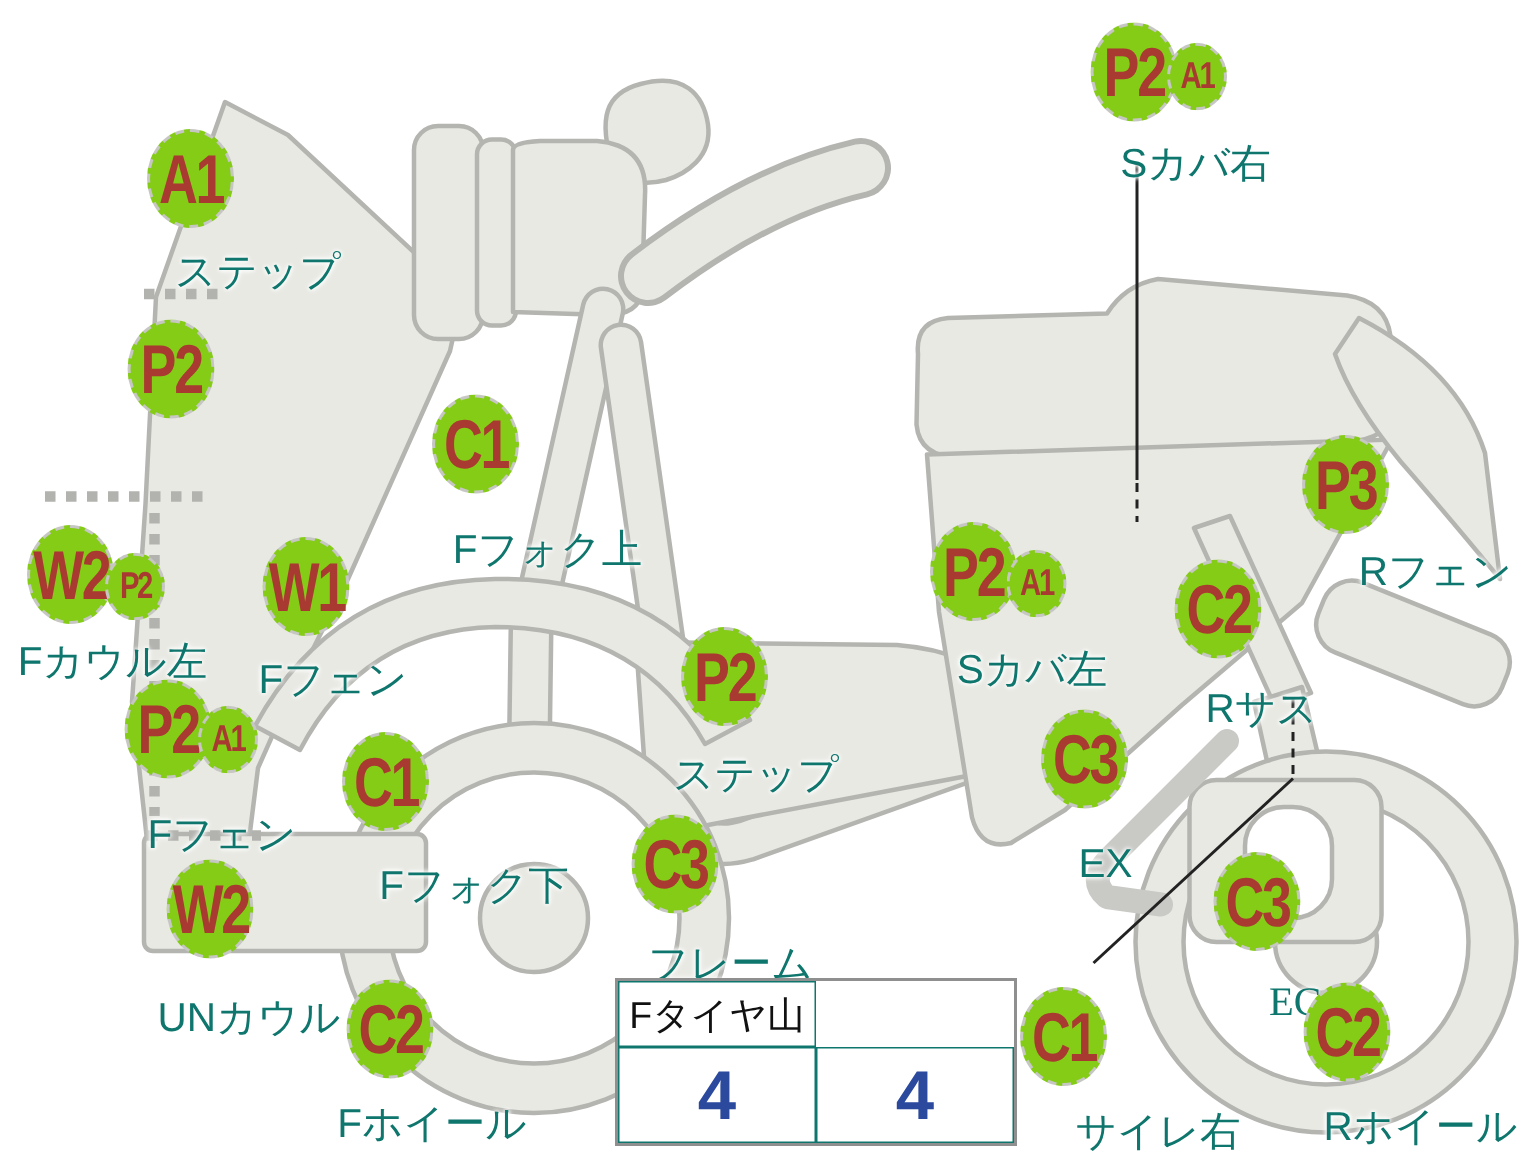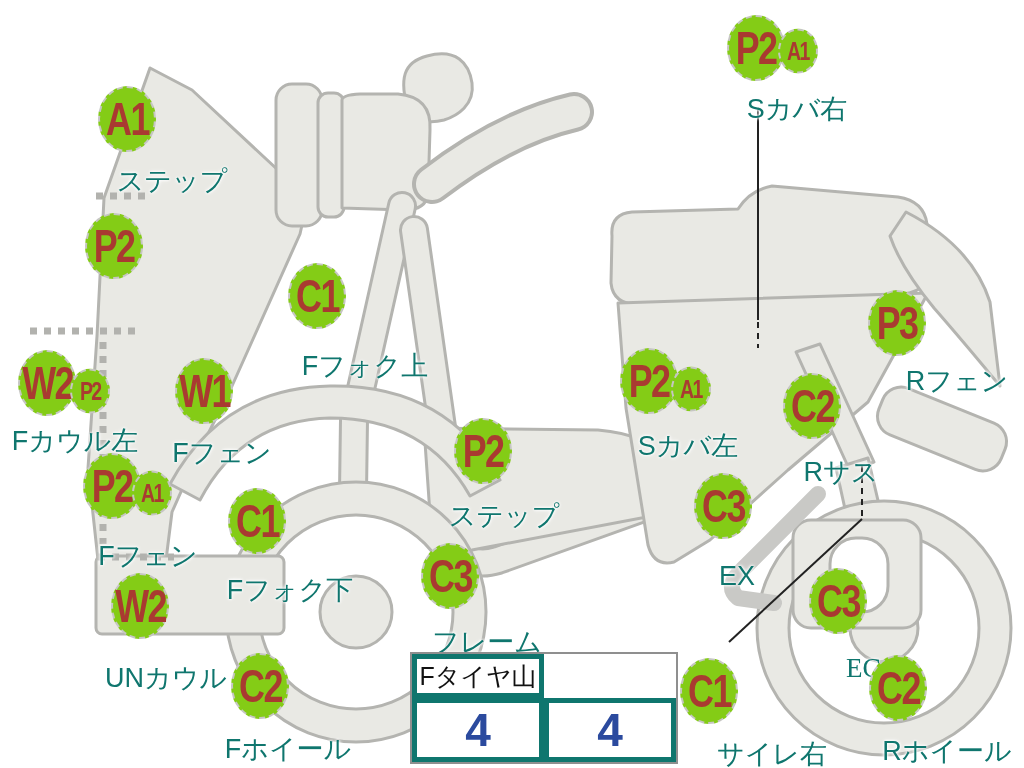--- a/index.html
+++ b/index.html
@@ -28,21 +28,21 @@
     margin-top:20px;
   }
 
   .tire-table {
     position:absolute; left:410px; top:652px;
     border:2px solid #8f8f8f; background:#fff;
   }
   .tt-row { display:grid; grid-template-columns:132px 132px; }
   .tt-cell {
     display:flex; align-items:center; justify-content:center;
-    border:5px solid #0f766e; box-sizing:border-box;
+    border:1px solid #0f766e; box-sizing:border-box;
   }
   .tt-cell.th { height:44px; font-size:25px; font-weight:500; color:#111; }
   .tt-cell.td { height:64px; font-size:46px; font-weight:700; color:#2b4a9e; }
 </style>
 </head>
 <body>
 
 <div class="stage">
 
   <svg width="1024" height="768" viewBox="0 0 1024 768">
@@ -137,21 +137,21 @@
       <div class="code-circle big" style="left: 112px; top: 486px;">
         <span class="code-text">P2</span>
       </div>
       <div class="code-circle small" style="left: 152px; top: 493px;">
         <span class="code-text">A1</span>
       </div>
       <div class="part-label" style="left: 148px; top: 536px;">Fフェン</div>
       <div class="code-circle big" style="left: 257px; top: 521px;">
         <span class="code-text">C1</span>
       </div>
-      <div class="part-label" style="left: 290px; top: 570px;">Fフォク下</div>
+      <div class="part-label" style="left: 316px; top: 570px;">Fフォク下</div>
       <div class="code-circle big" style="left: 140px; top: 606px;">
         <span class="code-text">W2</span>
       </div>
       <div class="part-label" style="left: 166px; top: 658px;">UNカウル</div>
       <div class="code-circle big" style="left: 260px; top: 686px;">
         <span class="code-text">C2</span>
       </div>
       <div class="part-label" style="left: 288px; top: 729px;">Fホイール</div>
       <div class="code-circle big" style="left: 483px; top: 451px;">
         <span class="code-text">P2</span>

